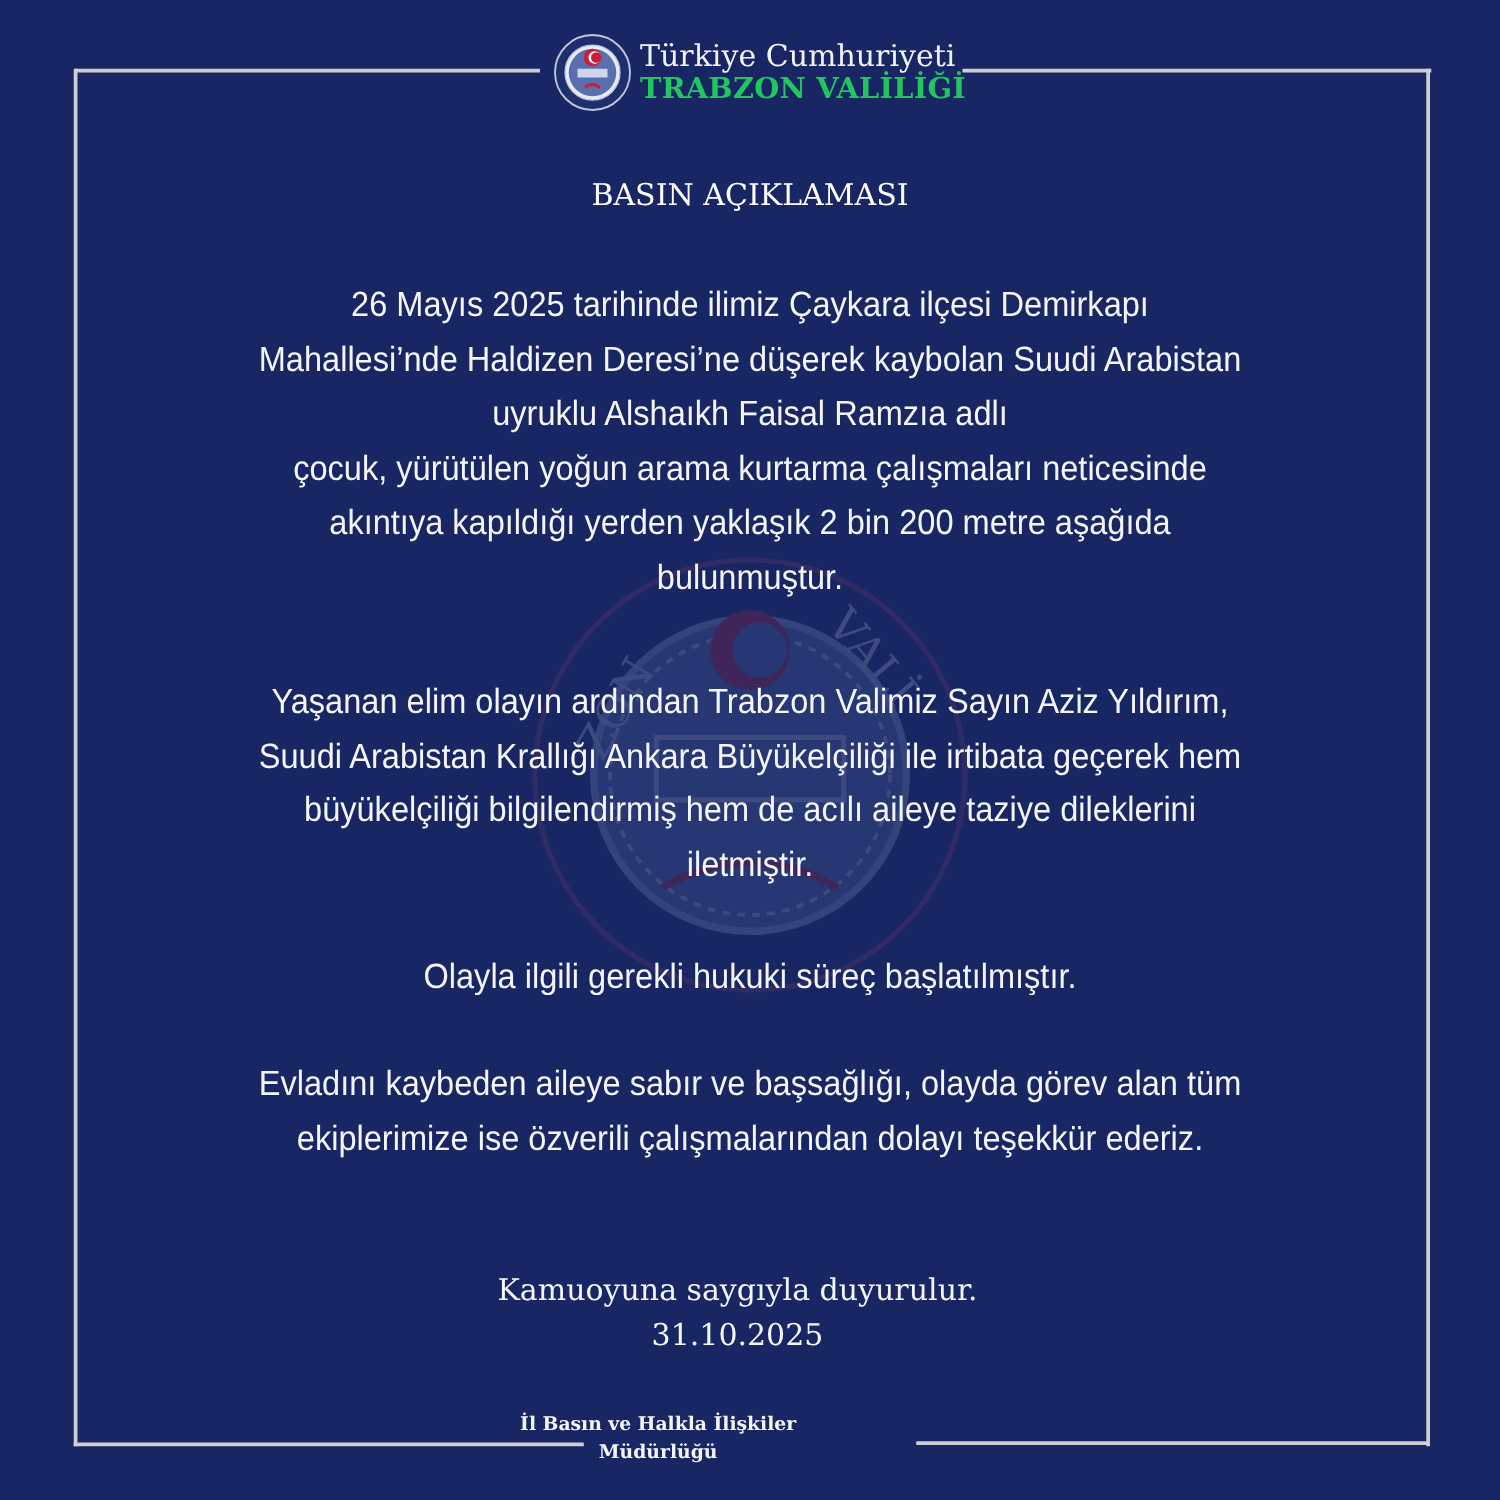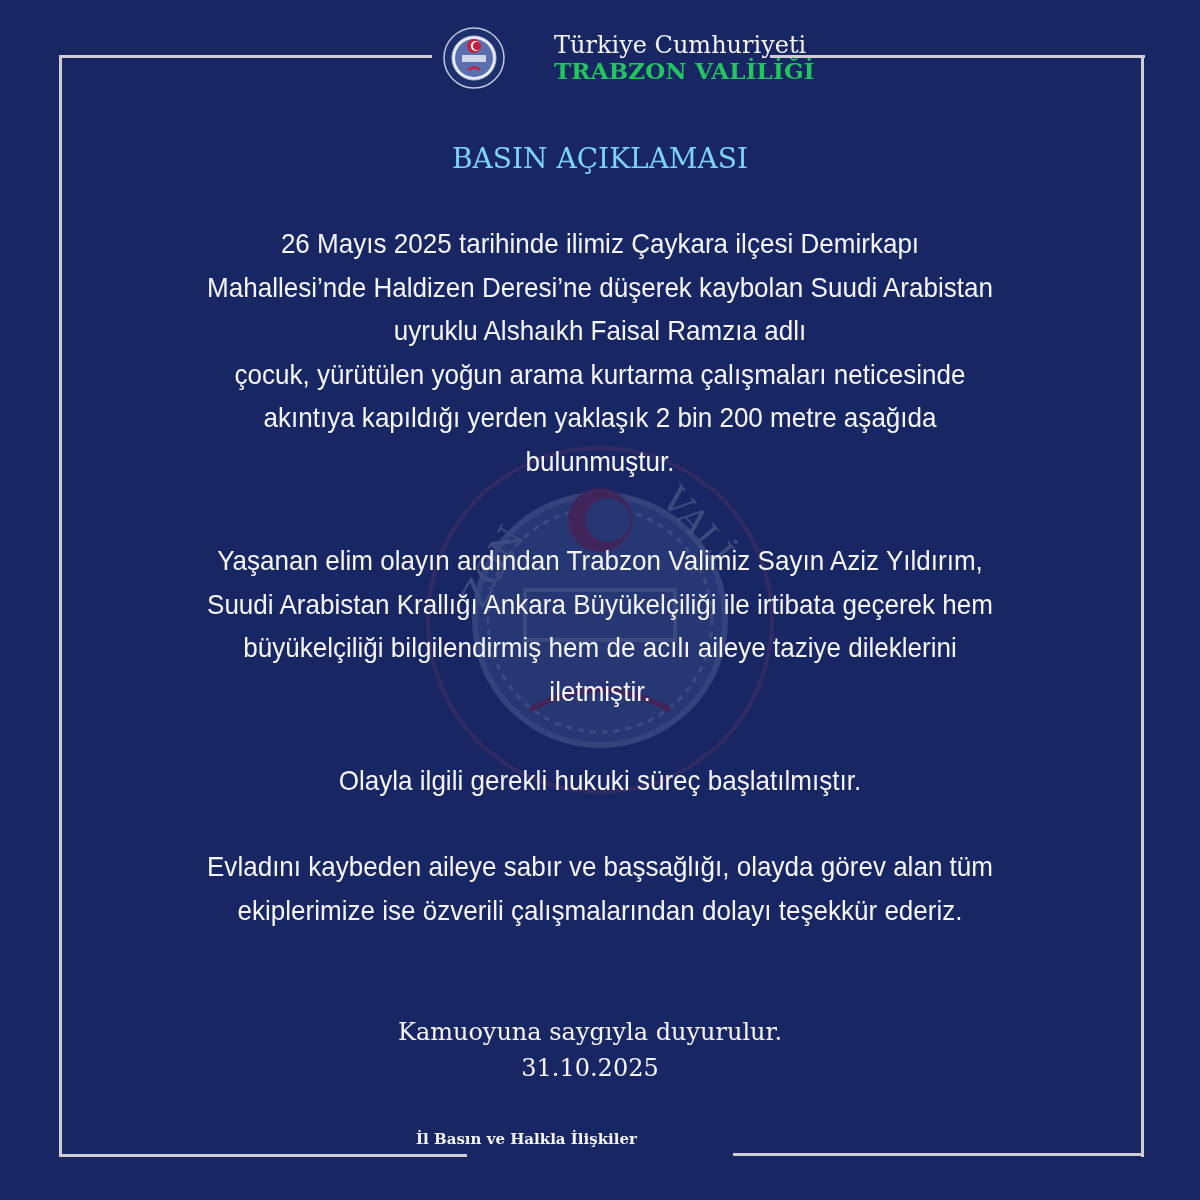--- a/index.html
+++ b/index.html
@@ -13,26 +13,26 @@
   .frame-line { position:absolute; background:#cfcdd3; }
   .watermark {
     position:absolute; left:420px; top:440px; width:360px; height:360px;
     opacity:0.22;
   }
   .header {
     position:absolute; top:22px; left:442px; height:72px;
     display:flex; align-items:center;
   }
   .seal { width:64px; height:64px; margin-right:6px; }
-  .header-text { display:flex; flex-direction:column; line-height:1.05;margin-left:42px; }
+  .header-text { display:flex; flex-direction:column; line-height:1.05; }
   .header-line1 { font-size:24px; color:#f2f3f7; }
   .header-line2 { font-size:23px; font-weight:bold; color:#22c55e; letter-spacing:0.2px; }
   .title {
     position:absolute; top:142px; left:0; width:1200px; text-align:center;
-    font-family:"DejaVu Serif", serif; font-size:28px; color:#7dd3fc;
+    font-family:"DejaVu Serif", serif; font-size:24px; color:#ffffff;
   }
   .body-text {
     position:absolute; left:0; width:1200px; text-align:center;
     font-family:"Liberation Sans", sans-serif;
     font-size:28px; line-height:43.5px; color:#f4f5f8;
     transform:scaleX(0.93);
   }
   .body-text .line { display:block; white-space:nowrap; }
   .closing {
     position:absolute; left:0; width:1180px; text-align:center;
@@ -109,13 +109,14 @@
   <span class="line">ekiplerimize ise özverili çalışmalarından dolayı teşekkür ederiz.</span>
 </div>
 
 <div class="closing" style="top:1014px;">
   <div>Kamuoyuna saygıyla duyurulur.</div>
   <div>31.10.2025</div>
 </div>
 
 <div class="footer">
   <div>İl Basın ve Halkla İlişkiler</div>
+  <div>Müdürlüğü</div>
 </div>
 
 </body></html>

